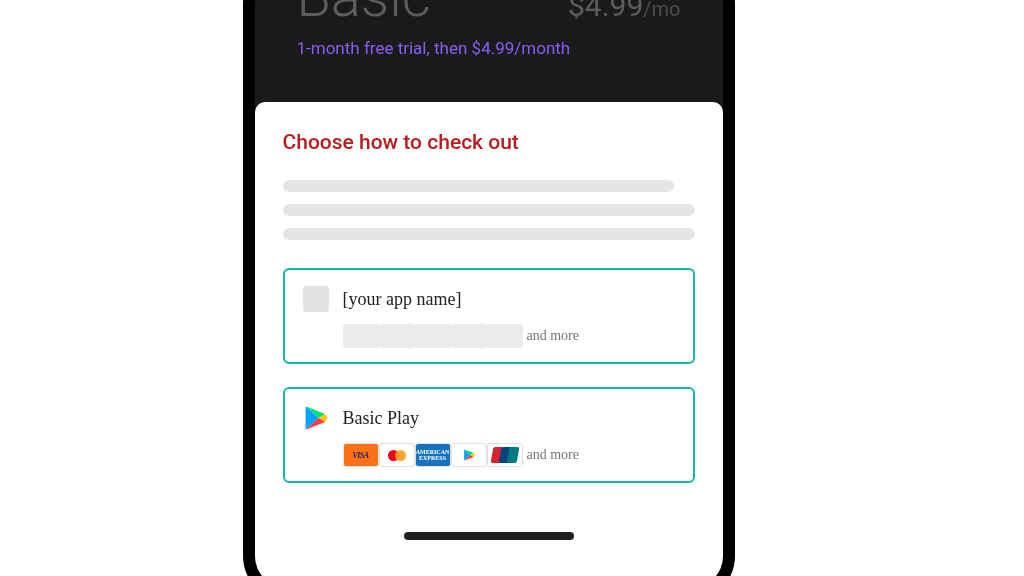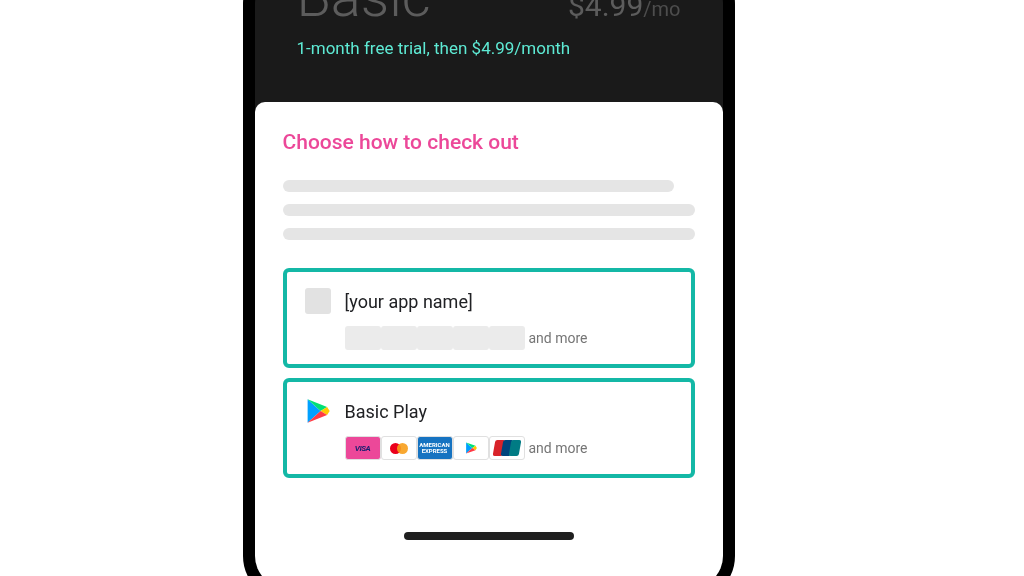--- a/index.html
+++ b/index.html
@@ -7,42 +7,42 @@
   
   .phone{position:relative;margin-top:-40px;width:492px;height:640px;border:12px solid #000;border-radius:44px;background:#000;box-sizing:border-box;}
   .phone-screen{position:absolute;inset:0;border-radius:32px;overflow:hidden;background:#1a1a1a;}
   
   .bg-dim{position:absolute;left:0;right:0;top:0;height:170px;padding:0 42px;color:#5a5a5a;}
   .plan-row{display:flex;align-items:baseline;justify-content:space-between;margin-top:-8px;}
   .plan-name{font-size:56px;font-weight:300;color:#5c5c5c;}
   .plan-price{white-space:nowrap;}
   .plan-price-amount{font-size:30px;color:#5c5c5c;}
   .plan-price-unit{font-size:20px;color:#4d4d4d;}
-  .plan-sub{margin-top:8px;font-size:17px;color:#5eead4;}
+  .plan-sub{margin-top:8px;font-size:17px;color:#8b5cf6;}
   
   .sheet{position:absolute;left:0;right:0;top:130px;bottom:0;background:#fff;border-top-left-radius:10px;border-top-right-radius:10px;padding:28px 28px 0 28px;box-sizing:border-box;}
-  .sheet-title{font-size:21px;font-weight:500;color:#ec4899;margin:0 0 26px 0;}
+  .sheet-title{font-size:21px;font-weight:500;color:#b91c1c;margin:0 0 26px 0;}
   .skeleton-lines{margin-bottom:28px;}
   .sk-line{height:12px;border-radius:6px;background:#e5e5e5;margin-bottom:12px;}
   .sk-line:first-child{width:95%;}
   .sk-line:nth-child(2){width:100%;}
   .sk-line:nth-child(3){width:100%;}
   
-  .option{border:4px solid #14b8a6;border-radius:6px;padding:16px 18px 14px 18px;margin-bottom:10px;}
+  .option{border:2px solid #14b8a6;border-radius:6px;padding:16px 18px 14px 18px;margin-bottom:23px;font-family:Liberation Serif, serif;}
   .opt-head{display:flex;align-items:center;gap:14px;}
   .opt-icon-placeholder{width:26px;height:26px;background:#e2e2e2;border-radius:3px;flex:0 0 auto;}
   .opt-title{font-size:18px;color:#202124;}
   .opt-row2{display:flex;align-items:center;gap:0;margin-top:12px;margin-left:40px;}
   .mini-card{width:36px;height:24px;background:#ebebeb;border-radius:3px;}
   .more{font-size:14px;color:#757575;margin-left:4px;}
   
   .play-icon{width:26px;height:26px;position:relative;flex:0 0 auto;}
   .play-icon svg{width:26px;height:26px;display:block;}
   
-  .brand{width:36px;height:24px;border:1px solid #e0e0e0;border-radius:3px;box-sizing:border-box;display:flex;align-items:center;justify-content:center;font-size:8px;font-weight:700;background:#ec4899;}
+  .brand{width:36px;height:24px;border:1px solid #e0e0e0;border-radius:3px;box-sizing:border-box;display:flex;align-items:center;justify-content:center;font-size:8px;font-weight:700;background:#f97316;}
   .brand.visa{color:#1a1f71;font-style:italic;letter-spacing:-0.5px;}
   .brand.mc{background:#fff;}
   .brand.mc .c1{width:11px;height:11px;border-radius:50%;background:#eb001b;display:inline-block;margin-right:-4px;}
   .brand.mc .c2{width:11px;height:11px;border-radius:50%;background:#f79e1b;display:inline-block;opacity:.9;}
   .brand.amex{background:#1673c1;color:#fff;font-size:6px;line-height:1;text-align:center;}
   .brand.play{background:#fff;}
   .brand.play svg{width:14px;height:14px;}
   .brand.up{background:#fff;position:relative;}
   .brand.up .bar{position:absolute;top:3px;bottom:3px;width:10px;border-radius:2px;transform:skewX(-10deg);}
   .brand.up .b1{left:4px;background:#d8232a;}

